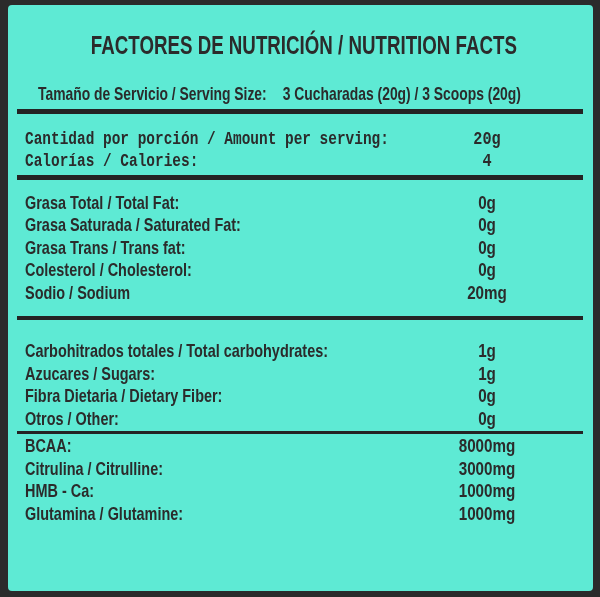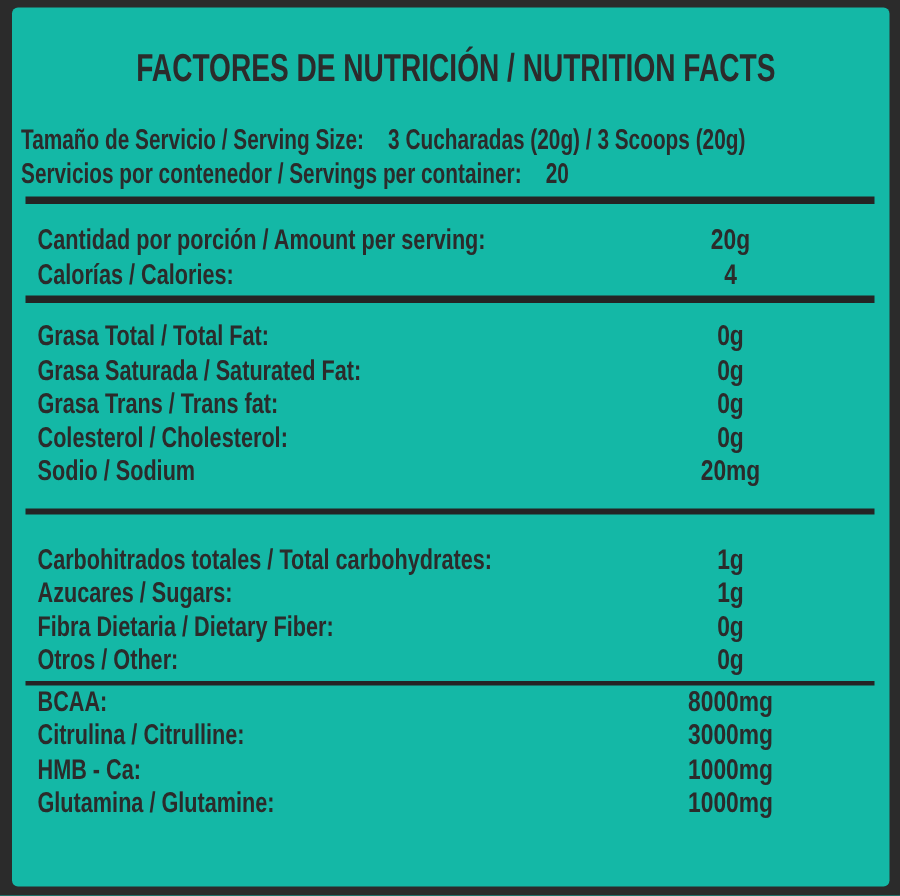--- a/index.html
+++ b/index.html
@@ -3,37 +3,37 @@
 <meta charset="utf-8">
 <style>
   html,body{margin:0;padding:0;}
   body{
     width:600px;height:597px;position:relative;overflow:hidden;
     background:#2b2b2b;
     font-family:"Liberation Sans",sans-serif;
   }
   .card{
     position:absolute;left:8px;top:5px;right:7px;bottom:6px;
-    background:#14b8a6;border-radius:4px;overflow:hidden;
+    background:#5eead4;border-radius:4px;overflow:hidden;
     color:#2b2b2b;font-weight:700;
   }
   
   .cx{display:inline-block;white-space:nowrap;transform:scaleX(0.76);transform-origin:0 50%;}
   .title-wrap{margin-top:27px;height:27px;line-height:27px;text-align:center;font-size:26px;}
   .title-wrap .cx{transform:scaleX(0.72);transform-origin:50% 50%;}
-  .serving{margin-top:24px;padding-left:6px;font-size:19px;}
+  .serving{margin-top:24px;padding-left:30px;font-size:19px;text-align:right;}
   .srow{height:22.5px;line-height:22.5px;}
   .srow .cx{display:inline-flex;gap:22px;transform:scaleX(0.73);}
   .rule{background:#242424;margin-left:9px;margin-right:10px;}
   .rule-1{margin-top:3px;height:5px;}
   .rule-2{margin-top:2px;height:5px;}
   .rule-3{margin-top:12px;height:4px;}
   .rule-4{margin-top:1px;height:3px;}
   .section{font-size:19px;}
-  .sec-amount{margin-top:14px;}
+  .sec-amount{margin-top:14px;font-family:Liberation Mono, monospace;}
   .sec-fats{margin-top:12px;}
   .sec-carbs{margin-top:20px;}
   .sec-aminos{margin-top:1px;}
   .row{position:relative;height:22.5px;line-height:22.5px;}
   .row .lbl{position:absolute;left:17px;top:0;white-space:nowrap;
             transform:scaleX(0.76);transform-origin:0 50%;}
   .row .val{position:absolute;left:399px;top:0;width:160px;text-align:center;
             white-space:nowrap;transform:scaleX(0.8);transform-origin:50% 50%;}
 </style>
 </head>
@@ -43,26 +43,20 @@
 
   <div class="title-wrap">
     <span class="cx">FACTORES DE NUTRICIÓN / NUTRITION FACTS</span>
   </div>
 
   <div class="serving">
     <div class="srow">
       <span class="cx">
         <span>Tamaño de Servicio / Serving Size:</span>
         <span>3 Cucharadas (20g) / 3 Scoops (20g)</span>
-      </span>
-    </div>
-    <div class="srow">
-      <span class="cx">
-        <span>Servicios por contenedor / Servings per container:</span>
-        <span>20</span>
       </span>
     </div>
   </div>
 
   <div class="rule rule-1"></div>
 
   <div class="section sec-amount">
     <div class="row">
       <span class="lbl">Cantidad por porción / Amount per serving:</span>
       <span class="val">20g</span>

